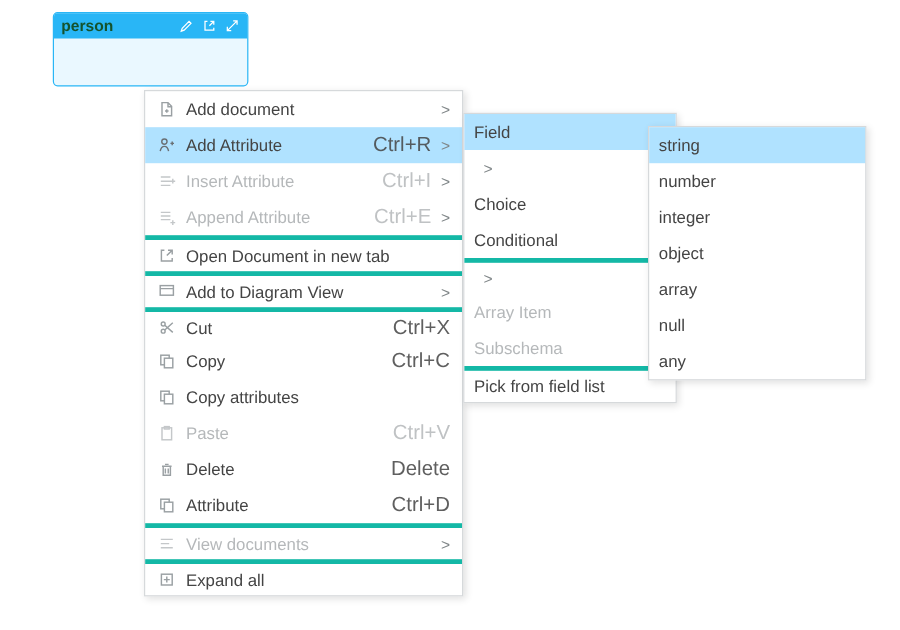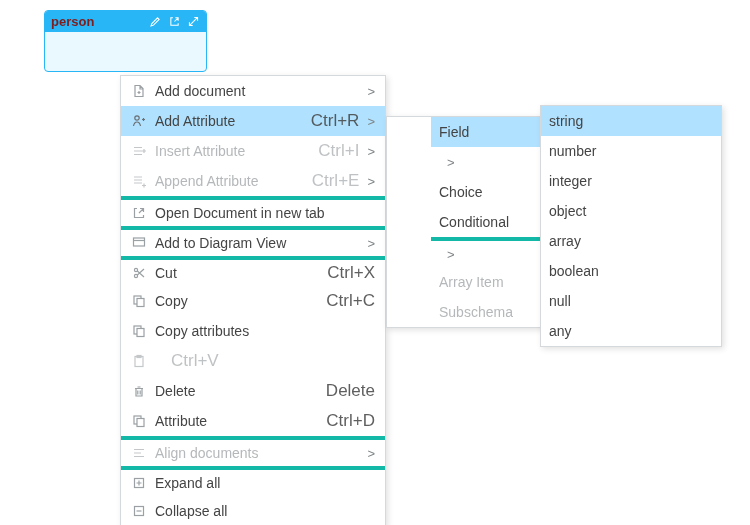--- a/index.html
+++ b/index.html
@@ -26,21 +26,21 @@
     background: #eaf8ff;
     box-shadow: 0 0 0 rgba(0,0,0,0);
   }
   .entity-header {
     display: flex;
     align-items: center;
     height: 21px;
     background: #29b6f6;
     border-radius: 3px 3px 0 0;
     padding: 0 6px;
-    color: #7f1d1d;
+    color: #14532d;
   }
   .entity-title {
     flex: 1;
     font-weight: 700;
     font-size: 13px;
     line-height: 21px;
   }
   .hdr-icons { display: flex; gap: 6px; align-items: center; }
   .hdr-icons svg { width: 13px; height: 13px; display:block; }
 
@@ -68,21 +68,21 @@
     margin-right: 6px;
     flex: 0 0 auto;
   }
   .mi-icon svg { width: 16px; height: 16px; display:block; }
   .mi-label { flex: 1 1 auto; }
   .mi-short { flex: 0 0 auto; color: inherit; opacity: .85; font-size: 17px; margin-left: 16px; }
   .mi-sub  { flex: 0 0 auto; margin-left: 8px; color: #7f8587; font-size: 13px; }
 
   
   #menu1 { left: 120px; top: 75px;  width: 266px; }
-  #menu2 { left: 386px; top: 116px; width: 178px; padding-left: 44px; }
+  #menu2 { left: 386px; top: 94px; width: 178px; }
   #menu3 { left: 540px; top: 105px; width: 182px; }
 </style>
 </head>
 <body>
 <div class="canvas">
 
 <div class="entity">
   <div class="entity-header">
     <span class="entity-title">person</span>
     <span class="hdr-icons">
@@ -206,20 +206,21 @@
     <span class="mi-label">Copy attributes</span>
   </div>
 
   <div class="menu-row disabled">
     <span class="mi-icon">
       <svg viewBox="0 0 16 16">
             <rect x="4" y="3.5" width="8" height="10" fill="none" stroke="#c4c7c9" stroke-width="1.2"></rect>
             <rect x="6" y="2.5" width="4" height="2" fill="none" stroke="#c4c7c9" stroke-width="1.2"></rect>
           </svg>
     </span>
+    <span class="mi-label">Paste</span>
     <span class="mi-short">Ctrl+V</span>
   </div>
 
   <div class="menu-row">
     <span class="mi-icon">
       <svg viewBox="0 0 16 16">
             <path fill="none" stroke="#9aa0a3" stroke-width="1.2" d="M4 5.5h8M5 5.5V13h6V5.5M6.5 4h3 M6.8 7.5v4 M9.2 7.5v4"></path>
           </svg>
     </span>
     <span class="mi-label">Delete</span>
@@ -236,43 +237,34 @@
     <span class="mi-label">Attribute</span>
     <span class="mi-short">Ctrl+D</span>
   </div>
 
   <div class="menu-row disabled sep-above">
     <span class="mi-icon">
       <svg viewBox="0 0 16 16">
             <path stroke="#c4c7c9" stroke-width="1.2" d="M3 4.5h10M3 8h7M3 11.5h10" fill="none"></path>
           </svg>
     </span>
-    <span class="mi-label">Align documents</span>
+    <span class="mi-label">View documents</span>
     <span class="mi-sub">&gt;</span>
   </div>
 
   <div class="menu-row sep-above">
     <span class="mi-icon">
       <svg viewBox="0 0 16 16">
             <rect x="3.5" y="3.5" width="9" height="9" fill="none" stroke="#9aa0a3" stroke-width="1.2"></rect>
             <path stroke="#9aa0a3" stroke-width="1.2" d="M8 5.5v5M5.5 8h5"></path>
           </svg>
     </span>
     <span class="mi-label">Expand all</span>
   </div>
 
-  <div class="menu-row">
-    <span class="mi-icon">
-      <svg viewBox="0 0 16 16">
-            <rect x="3.5" y="3.5" width="9" height="9" fill="none" stroke="#9aa0a3" stroke-width="1.2"></rect>
-            <path stroke="#9aa0a3" stroke-width="1.2" d="M5.5 8h5"></path>
-          </svg>
-    </span>
-    <span class="mi-label">Collapse all</span>
-  </div>
 
 </div>
 
 <div id="menu2" class="menu">
   <div class="menu-row highlight">
     <span class="mi-label">Field</span>
     <span class="mi-sub">&gt;</span>
   </div>
   <div class="menu-row">
     <span class="mi-sub">&gt;</span>
@@ -287,42 +279,42 @@
   <div class="menu-row sep-above">
     <span class="mi-sub">&gt;</span>
   </div>
   <div class="menu-row disabled">
     <span class="mi-label">Array Item</span>
     <span class="mi-sub">&gt;</span>
   </div>
   <div class="menu-row disabled">
     <span class="mi-label">Subschema</span>
   </div>
+  <div class="menu-row sep-above">
+    <span class="mi-label">Pick from field list</span>
+  </div>
 </div>
 
 <div id="menu3" class="menu">
   <div class="menu-row highlight">
     <span class="mi-label">string</span>
   </div>
   <div class="menu-row">
     <span class="mi-label">number</span>
   </div>
   <div class="menu-row">
     <span class="mi-label">integer</span>
   </div>
   <div class="menu-row">
     <span class="mi-label">object</span>
   </div>
   <div class="menu-row">
     <span class="mi-label">array</span>
   </div>
   <div class="menu-row">
-    <span class="mi-label">boolean</span>
-  </div>
-  <div class="menu-row">
     <span class="mi-label">null</span>
   </div>
   <div class="menu-row">
     <span class="mi-label">any</span>
   </div>
 </div>
 
 </div>
 
 </body></html>

